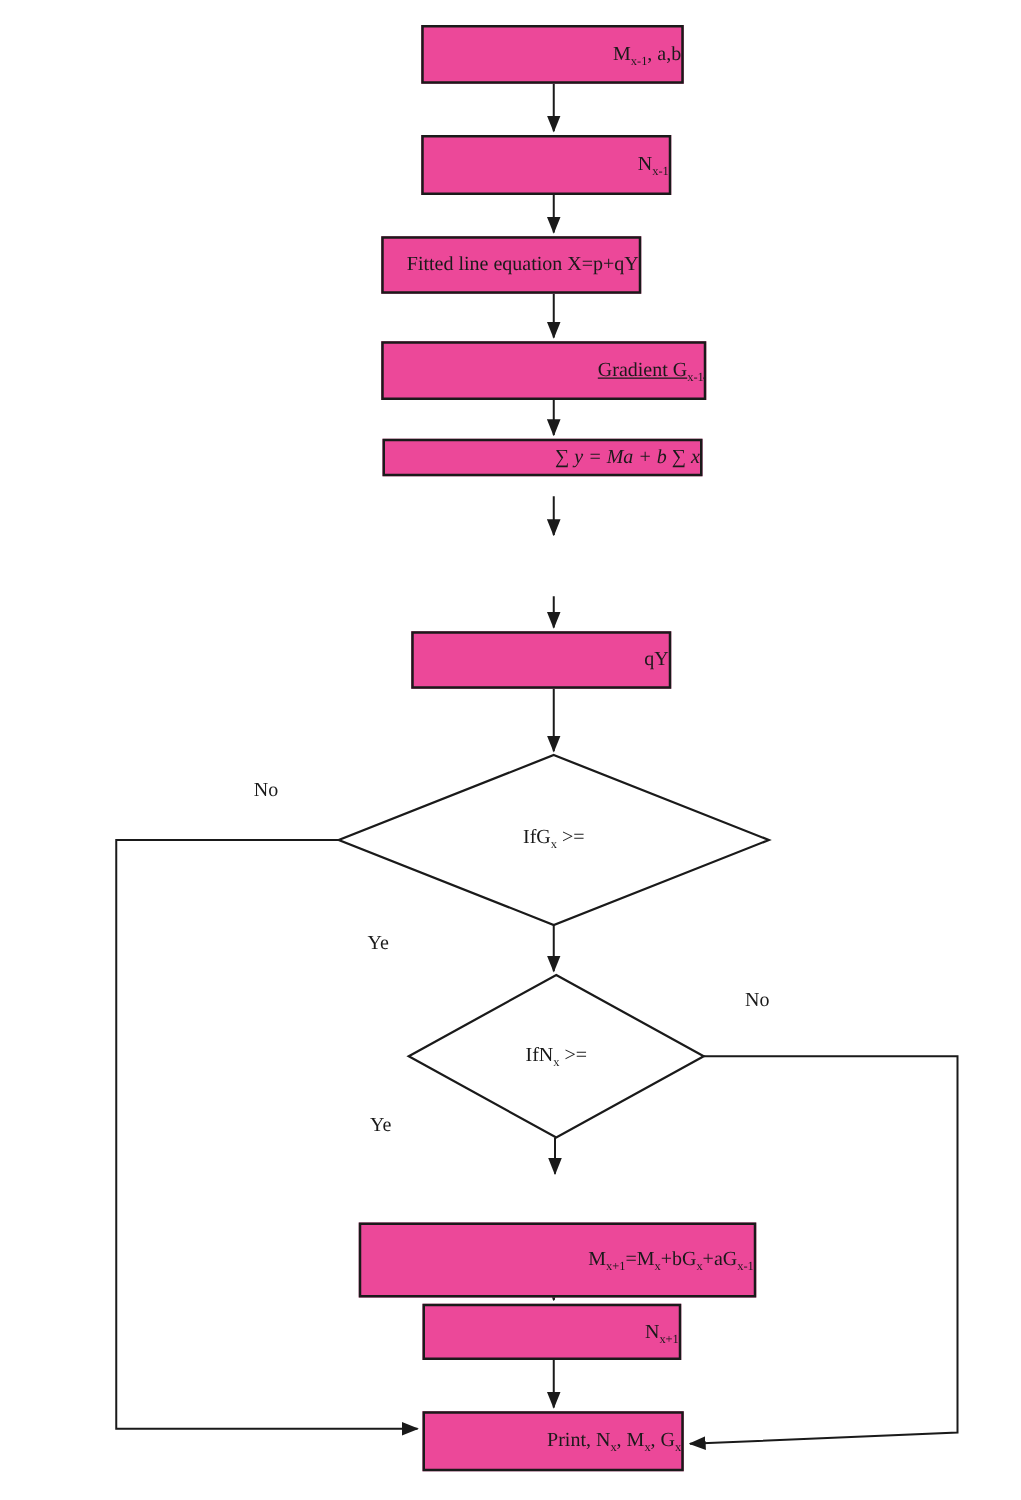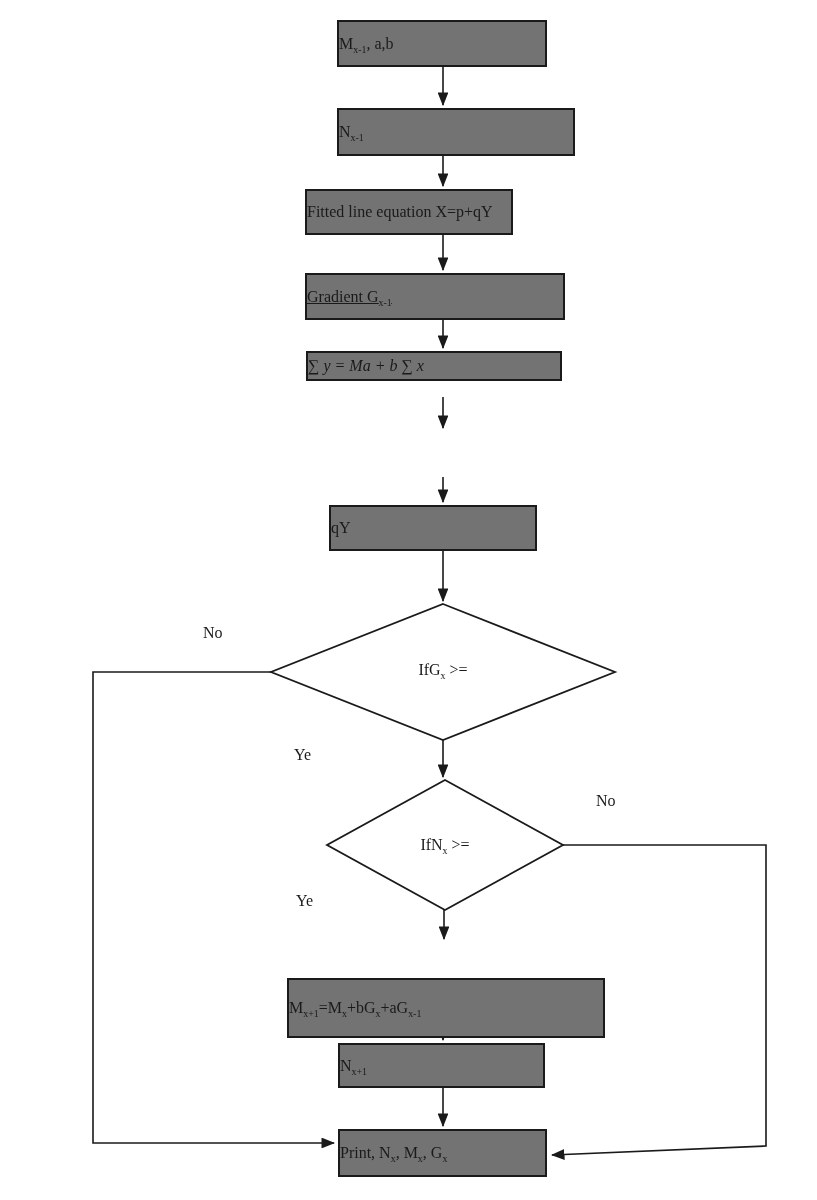--- a/index.html
+++ b/index.html
@@ -14,24 +14,24 @@
   }
   .svg-layer {
     position: absolute;
     left: 0; top: 0;
     width: 817px; height: 1200px;
   }
   .node {
     position: absolute;
     box-sizing: border-box;
     border: 2px solid #1a1a1a;
-    background: #737373;
+    background: #ec4899;
     display: flex;
     align-items: center;
-    justify-content: flex-start;
+    justify-content: flex-end;
     text-align: center;
     font-size: 16px;
     line-height: 1.2;
   }
   .node.italic { font-style: italic; }
   .dtext {
     position: absolute;
     display: flex;
     align-items: center;
     justify-content: center;
@@ -78,21 +78,21 @@
     <g stroke="#1a1a1a" stroke-width="1.8" fill="#ffffff">
       <polygon points="443,604 615,672 443,740 271,672"></polygon>
       <polygon points="445,780 563,845 445,910 327,845"></polygon>
     </g>
   </svg>
 
   <div class="node" style="left:337px; top:20px;  width:210px; height:47px;">
     <span>M<sub>x-1</sub>, a,b</span>
   </div>
 
-  <div class="node" style="left:337px; top:108px; width:238px; height:48px;">
+  <div class="node" style="left:337px; top:108px; width:200px; height:48px;">
     <span>N<sub>x-1</sub></span>
   </div>
 
   <div class="node" style="left:305px; top:189px; width:208px; height:46px;">
     <span>Fitted line equation X=p+qY</span>
   </div>
 
   <div class="node" style="left:305px; top:273px; width:260px; height:47px;text-decoration:underline;">
     <span>Gradient G<sub>x-1</sub></span>
   </div>

